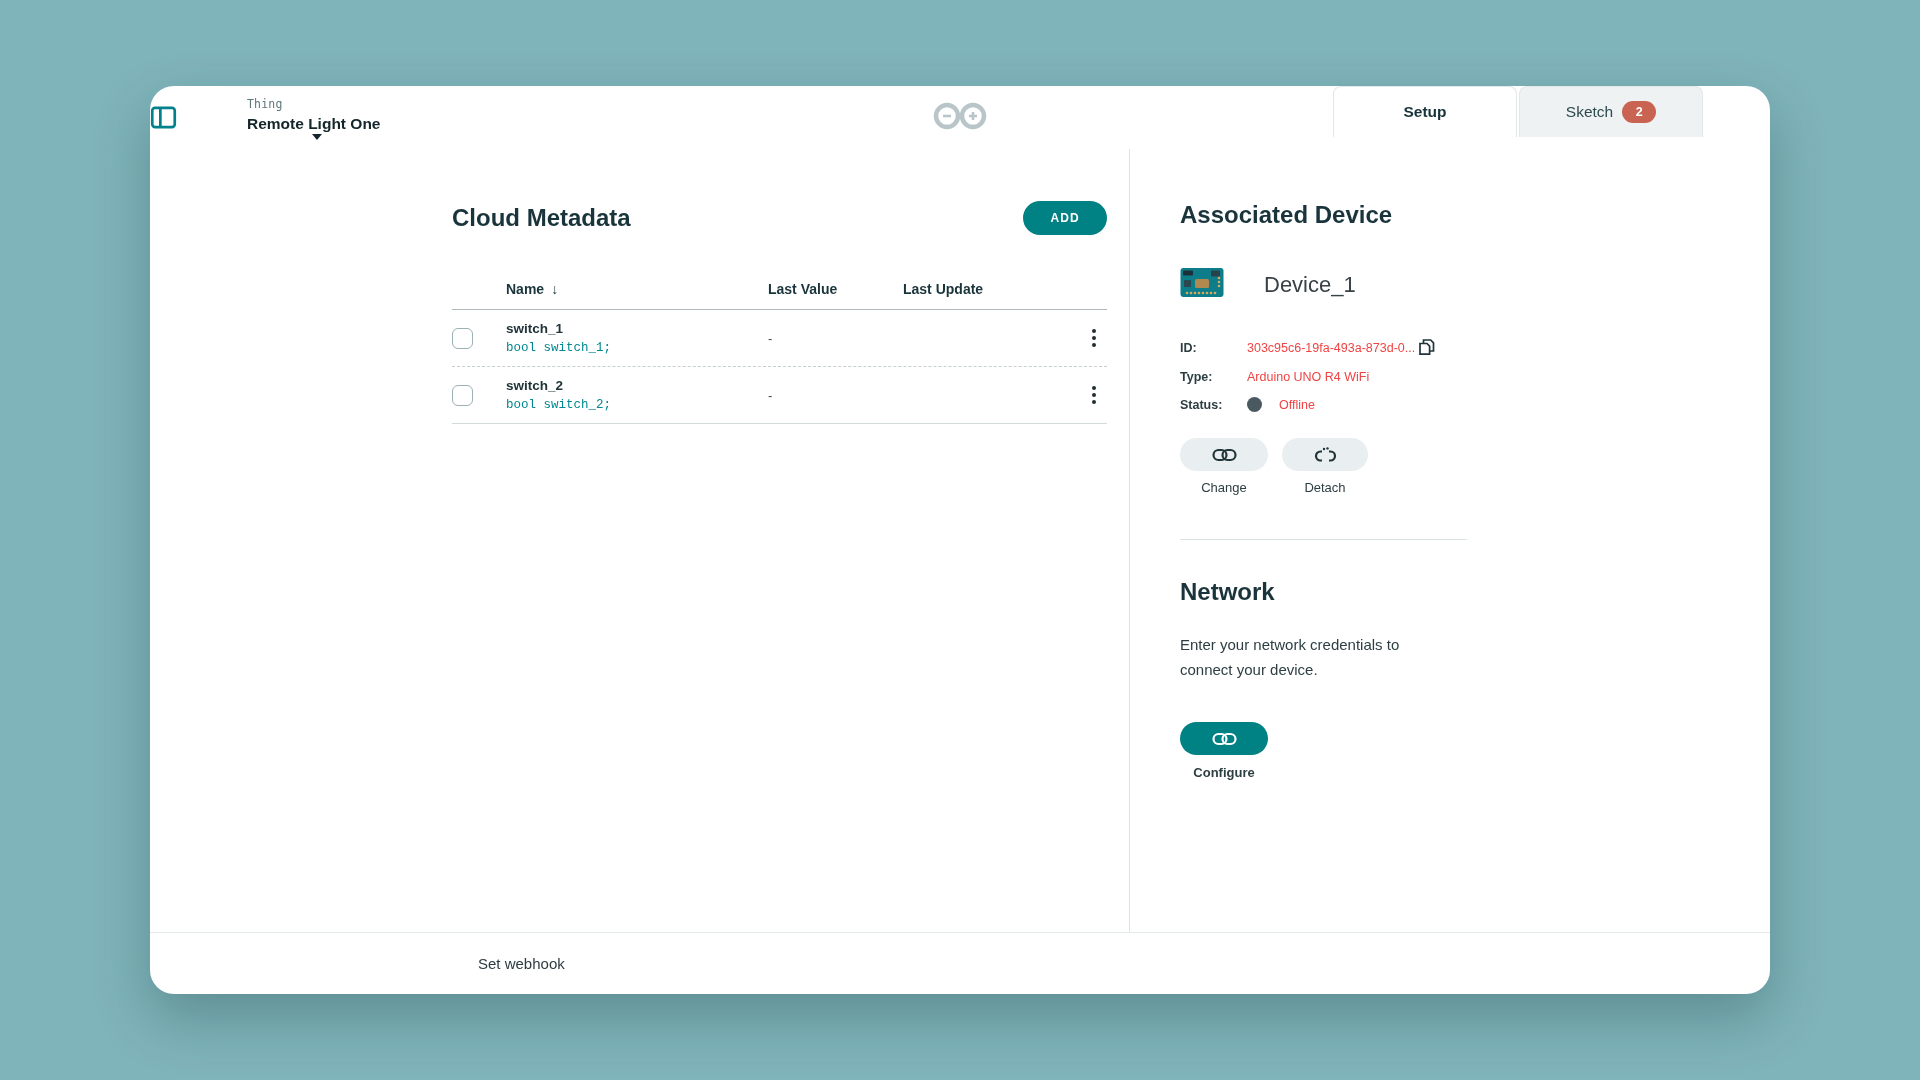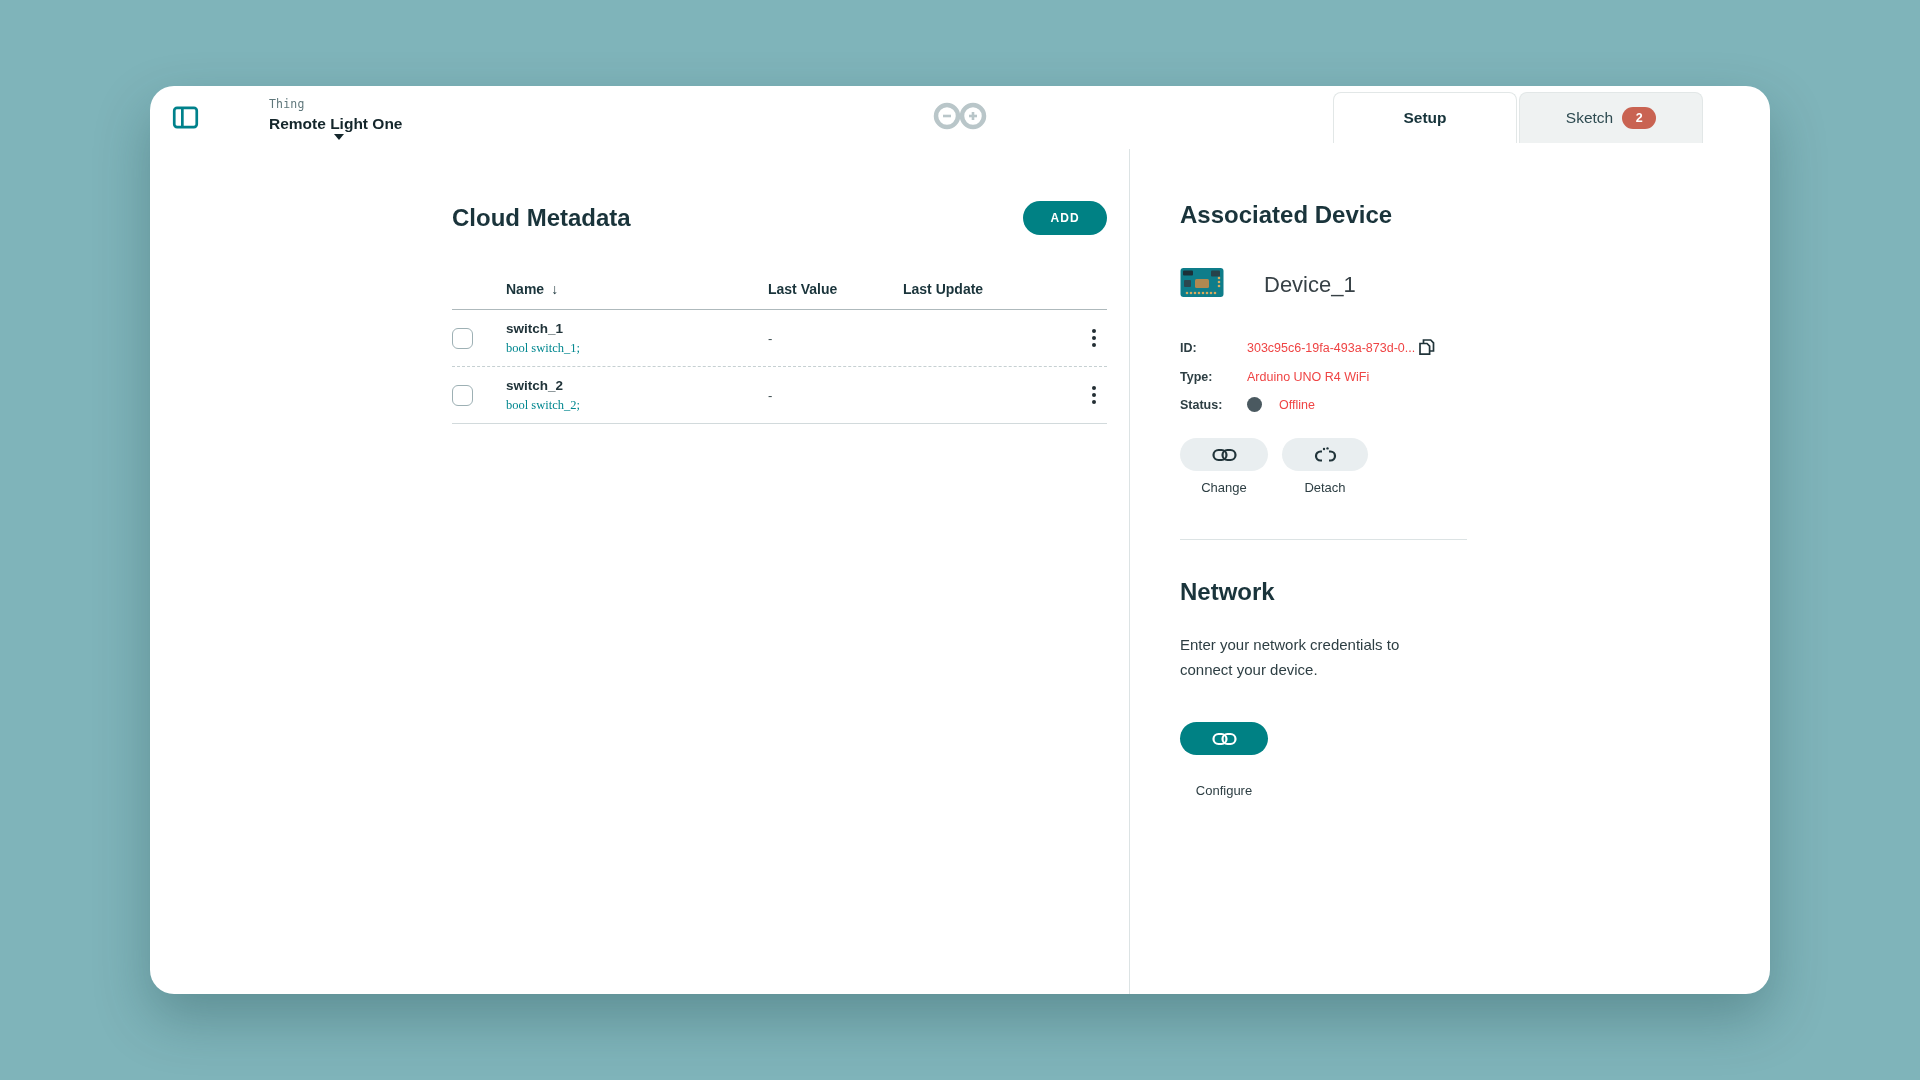--- a/index.html
+++ b/index.html
@@ -10,21 +10,21 @@
     position:relative; overflow:hidden;
   }
   .card {
     position:absolute; left:150px; top:86px; width:1620px; height:908px;
     background:#ffffff; border-radius:24px;
     box-shadow:0 24px 55px rgba(15,55,60,.30);
     display:flex; flex-direction:column;
   }
 
   
-  .card-header { flex:0 0 63px; display:flex; align-items:center; padding-left:22px; position:relative; }
+  .card-header { flex:0 0 63px; display:flex; align-items:flex-start; position:relative; }
   .toggle-btn { align-self:center; width:27px; height:27px; margin-right:70px; cursor:pointer; }
   .thing-block { align-self:center; display:flex; flex-direction:column; }
   .thing-label { font-family:"DejaVu Sans Mono","Liberation Mono",monospace; font-size:11.5px; color:#5f777b; margin-bottom:4px; letter-spacing:.2px; }
   .thing-name { font-size:15.5px; font-weight:700; color:#14262b; display:flex; align-items:center; cursor:pointer;flex-direction:column; }
   .caret-down { width:0; height:0; border-left:5px solid transparent; border-right:5px solid transparent; border-top:6px solid #14262b; margin-left:7px; transform:translateY(1px); }
   .brand-logo { position:absolute; left:50%; top:50%; transform:translate(-50%,-50%); }
 
   .tabs { margin-left:auto; margin-right:67px; display:flex; align-items:flex-end; gap:2px; }
   .tab {
     width:184px; height:51px; display:flex; align-items:center; justify-content:center; gap:9px;
@@ -50,21 +50,21 @@
   .col-name { width:262px; flex:0 0 auto; display:flex; align-items:center; gap:7px; }
   .col-value { width:135px; flex:0 0 auto; }
   .col-update { flex:1; }
   .col-menu { width:26px; flex:0 0 auto; display:flex; justify-content:center; }
   .sort-icon { font-size:14px; font-weight:400; color:#1a343b; }
 
   .vrow { display:flex; align-items:center; min-height:57px; padding:8px 0; border-bottom:1px dashed #c6d0d2; }
   .vrow:last-child { border-bottom:1px solid #d2dadc; }
   .checkbox { width:21px; height:21px; border:1.5px solid #9db0b4; border-radius:6px; background:#fff; cursor:pointer; }
   .var-name { font-size:13.5px; font-weight:700; color:#21343a; margin-bottom:5px; }
-  .var-decl { font-family:Liberation Serif, serif; font-size:12.5px; color:#00878f; }
+  .var-decl { font-family:Liberation Mono, monospace; font-size:12.5px; color:#00878f; }
   .dash-value { font-size:13px; color:#3a4a4e; }
   .kebab { display:flex; flex-direction:column; gap:3px; cursor:pointer; padding:4px; }
   .kebab i { width:4px; height:4px; border-radius:50%; background:#232e33; }
 
   
   .ad-title { margin-bottom:38px; }
   .device-row { display:flex; align-items:center; gap:40px; margin-bottom:36px; }
   .device-name { font-size:22px; color:#374146;text-align:right; }
   .info-row { display:flex; align-items:center; font-size:12.5px; margin-bottom:13px; }
   .info-label { width:67px; font-weight:700; color:#2d3e43; flex:0 0 auto; }
@@ -74,21 +74,21 @@
 
   .pill-row { display:flex; gap:14px; margin-top:26px; }
   .pill-group { display:flex; flex-direction:column; align-items:center; gap:9px; }
   .pill { width:88px; height:33px; border-radius:17px; background:#e9eef0; display:flex; align-items:center; justify-content:center; cursor:pointer; border:none; }
   .pill.teal { background:#008184; }
   .pill-label { font-size:13px; color:#2d3e43; }
 
   .panel-divider { width:287px; border:none; border-top:1px solid #dce3e4; margin-top:44px; }
   .network-title { margin-top:38px; margin-bottom:26px; }
   .network-desc { width:262px; font-size:15px; line-height:25px; color:#2d3e43; }
-  .configure-wrap { margin-top:40px; display:flex; flex-direction:column; align-items:center; gap:28px; width:88px; }
+  .configure-wrap { margin-top:40px; display:flex; flex-direction:column; align-items:center; gap:10px; width:88px;font-weight:bold; }
 
   
   .card-footer { flex:0 0 62px; border-top:1px solid #e3e8e9; display:flex; align-items:center; padding-left:328px; }
   .webhook-link { font-size:15px; color:#2c3c41; cursor:pointer; }
 </style>
 </head>
 <body>
 
 <div class="card">
 
@@ -296,14 +296,17 @@
           <svg width="25" height="14" viewBox="0 0 25 14" fill="none">
             <rect x="1.5" y="2" width="13" height="10" rx="5" stroke="#ffffff" stroke-width="2.2"></rect>
             <rect x="10.5" y="2" width="13" height="10" rx="5" stroke="#ffffff" stroke-width="2.2"></rect>
           </svg>
         </button>
         <span class="pill-label">Configure</span>
       </div>
     </div>
   </div>
 
+  <div class="card-footer">
+    <span class="webhook-link">Set webhook</span>
+  </div>
 
 </div>
 
 </body></html>

